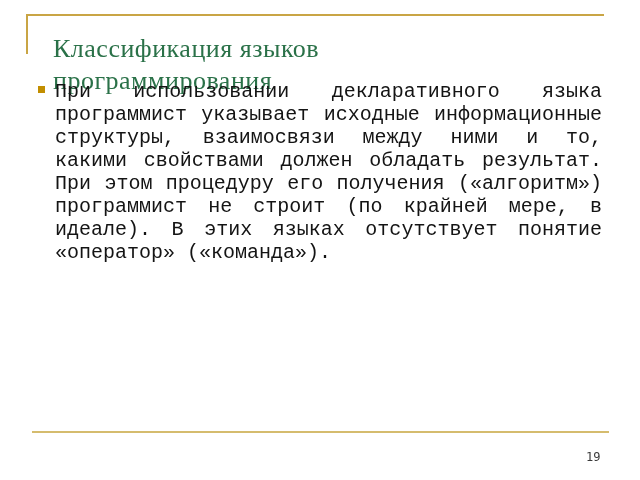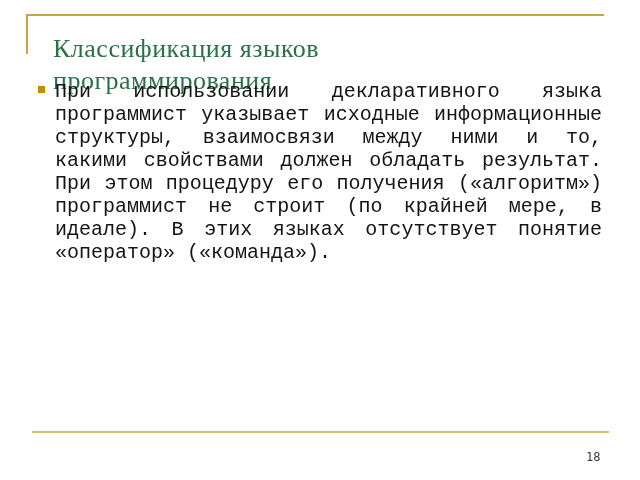--- a/index.html
+++ b/index.html
@@ -101,14 +101,14 @@
 
   <ul class="bullets">
     <li class="bullet-item">
       <span class="bullet-square"></span>
       <span class="bullet-text">При использовании декларативного языка программист указывает исходные информационные структуры, взаимосвязи между ними и то, какими свойствами должен обладать результат. При этом процедуру его получения («алгоритм») программист не строит (по крайней мере, в идеале). В этих языках отсутствует понятие «оператор» («команда»).</span>
     </li>
   </ul>
 
   <div class="bottom-rule"></div>
 
-  <div class="page-number">18</div>
+  <div class="page-number">19</div>
 </div>
 
 </body></html>

